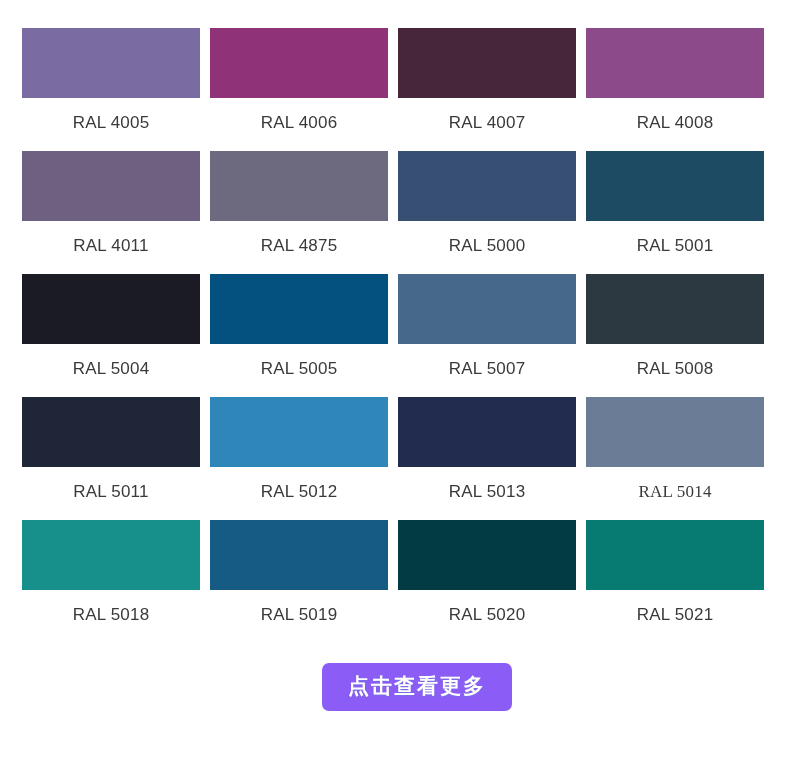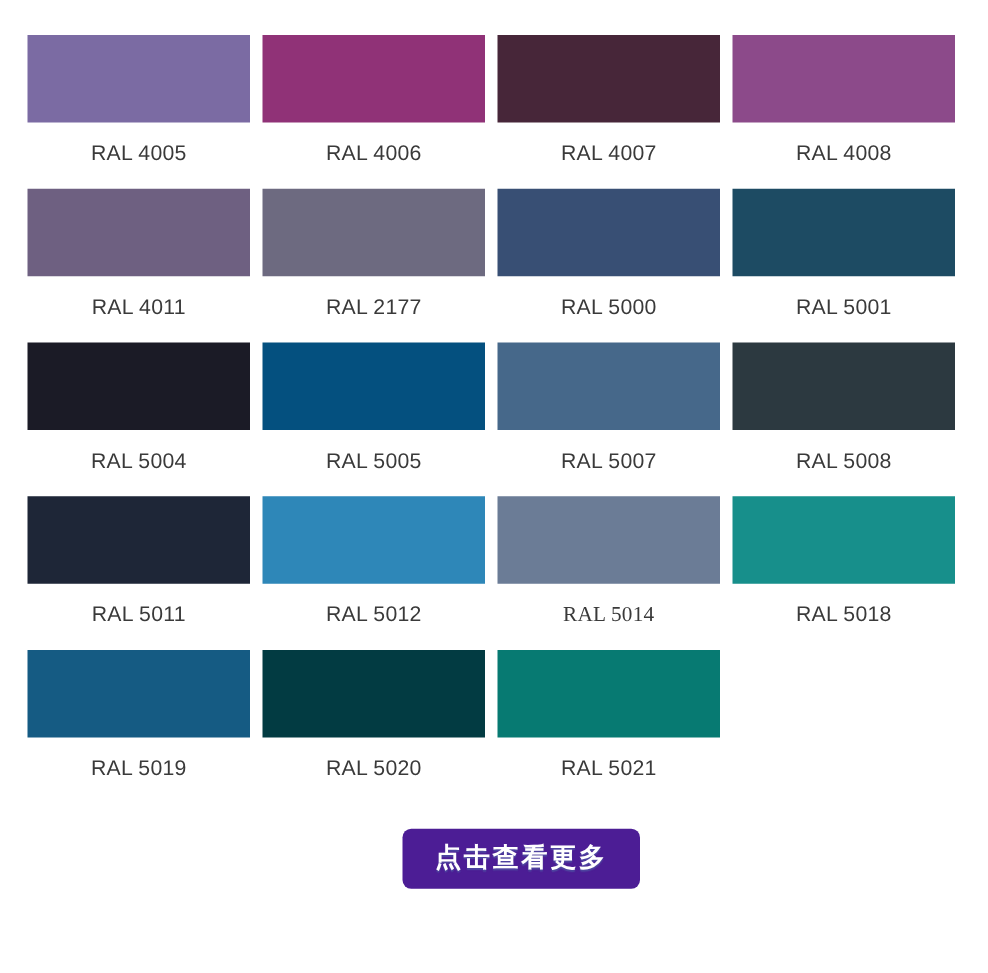--- a/index.html
+++ b/index.html
@@ -97,21 +97,21 @@
       <div class="swatch-cell">
         <span class="swatch-chip" style="background: rgb(140, 74, 138);"></span>
         <span class="swatch-label" style="color: rgb(58, 58, 58);">RAL 4008</span>
       </div>
       <div class="swatch-cell">
         <span class="swatch-chip" style="background: rgb(110, 96, 129);"></span>
         <span class="swatch-label" style="color: rgb(58, 58, 58);">RAL 4011</span>
       </div>
       <div class="swatch-cell">
         <span class="swatch-chip" style="background: rgb(109, 106, 128);"></span>
-        <span class="swatch-label" style="color: rgb(58, 58, 58);">RAL 2177</span>
+        <span class="swatch-label" style="color: rgb(58, 58, 58);">RAL 4875</span>
       </div>
       <div class="swatch-cell">
         <span class="swatch-chip" style="background: rgb(56, 79, 116);"></span>
         <span class="swatch-label" style="color: rgb(58, 58, 58);">RAL 5000</span>
       </div>
       <div class="swatch-cell">
         <span class="swatch-chip" style="background: rgb(29, 75, 99);"></span>
         <span class="swatch-label" style="color: rgb(58, 58, 58);">RAL 5001</span>
       </div>
       <div class="swatch-cell">
@@ -132,20 +132,24 @@
       </div>
       <div class="swatch-cell">
         <span class="swatch-chip" style="background: rgb(30, 38, 55);"></span>
         <span class="swatch-label" style="color: rgb(58, 58, 58);">RAL 5011</span>
       </div>
       <div class="swatch-cell">
         <span class="swatch-chip" style="background: rgb(46, 135, 184);"></span>
         <span class="swatch-label" style="color: rgb(58, 58, 58);">RAL 5012</span>
       </div>
       <div class="swatch-cell">
+        <span class="swatch-chip" style="background: rgb(34, 44, 78);"></span>
+        <span class="swatch-label" style="color: rgb(58, 58, 58);">RAL 5013</span>
+      </div>
+      <div class="swatch-cell">
         <span class="swatch-chip" style="background: rgb(107, 124, 150);"></span>
         <span class="swatch-label" style="color: rgb(58, 58, 58); font-family: Liberation Serif, serif;">RAL 5014</span>
       </div>
       <div class="swatch-cell">
         <span class="swatch-chip" style="background: rgb(23, 143, 139);"></span>
         <span class="swatch-label" style="color: rgb(58, 58, 58);">RAL 5018</span>
       </div>
       <div class="swatch-cell">
         <span class="swatch-chip" style="background: rgb(21, 91, 131);"></span>
         <span class="swatch-label" style="color: rgb(58, 58, 58);">RAL 5019</span>
@@ -154,15 +158,15 @@
         <span class="swatch-chip" style="background: rgb(2, 59, 66);"></span>
         <span class="swatch-label" style="color: rgb(58, 58, 58);">RAL 5020</span>
       </div>
       <div class="swatch-cell">
         <span class="swatch-chip" style="background: rgb(7, 122, 114);"></span>
         <span class="swatch-label" style="color: rgb(58, 58, 58);">RAL 5021</span>
       </div>
     </div>
 
   <div class="more-row">
-    <button class="more-button" style="background: #4c1d95; color: rgb(255, 255, 255);">点击查看更多</button>
+    <button class="more-button" style="background: #8b5cf6; color: rgb(255, 255, 255);">点击查看更多</button>
   </div>
 </div>
 
 </body></html>

